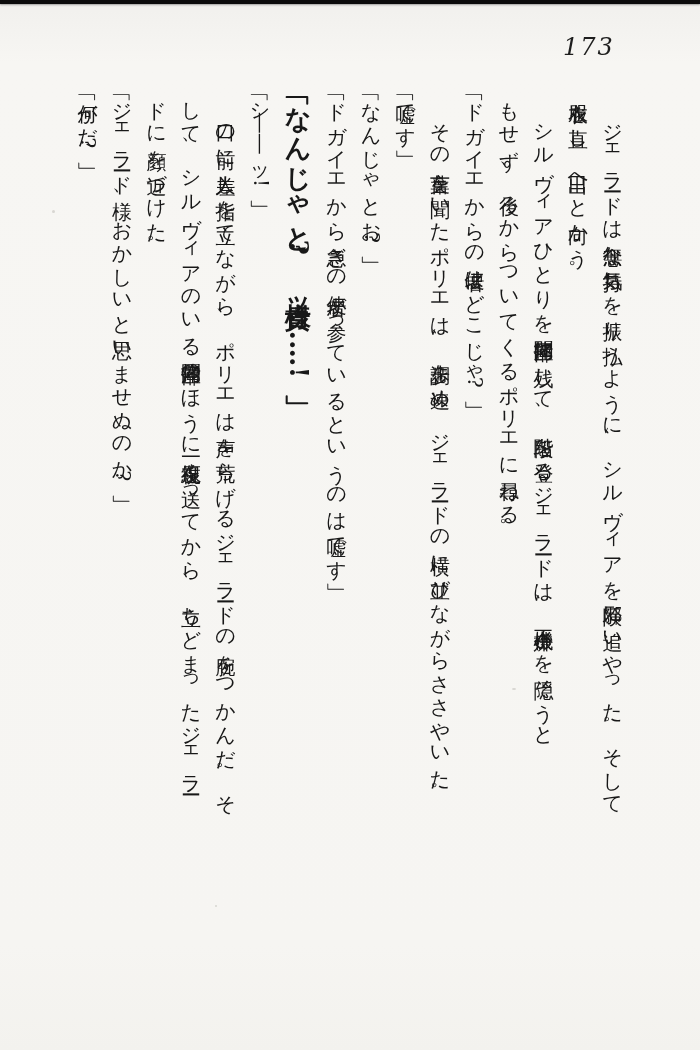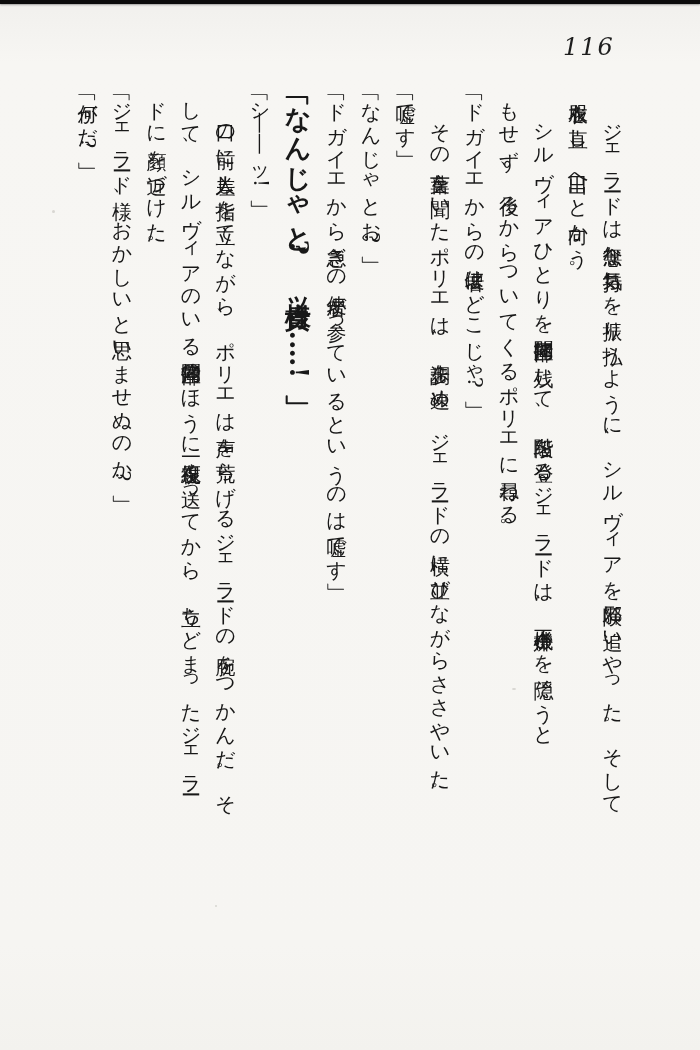--- a/index.html
+++ b/index.html
@@ -66,21 +66,21 @@
     width: 3px;
     height: 3px;
     opacity: 0.5;
   }
 </style>
 </head>
 <body>
 
 <div class="page">
   <div class="top-border"></div>
-  <div class="page-number">116</div>
+  <div class="page-number">173</div>
   <div class="text-block" id="text-block">
       <div class="text-col indent">ジェラードは無念な気持ちを振り払うように、シルヴィアを邪険に追いやった。そして</div>
       <div class="text-col">衣服を直し、出口へと向かう。</div>
       <div class="text-col indent">シルヴィアひとりを拷問部屋に残して、階段を登るジェラードは、不機嫌さを隠そうと</div>
       <div class="text-col">もせず、後ろからついてくるポリエに尋ねる。</div>
       <div class="text-col">「ドガイエからの使者はどこじゃ?」</div>
       <div class="text-col indent">その言葉を聞いたポリエは、歩調を速め、ジェラードの横に並びながらささやいた。</div>
       <div class="text-col">「嘘です」</div>
       <div class="text-col">「なんじゃとお?」</div>
       <div class="text-col">「ドガイエから急ぎの使者が参っているというのは嘘です」</div>

